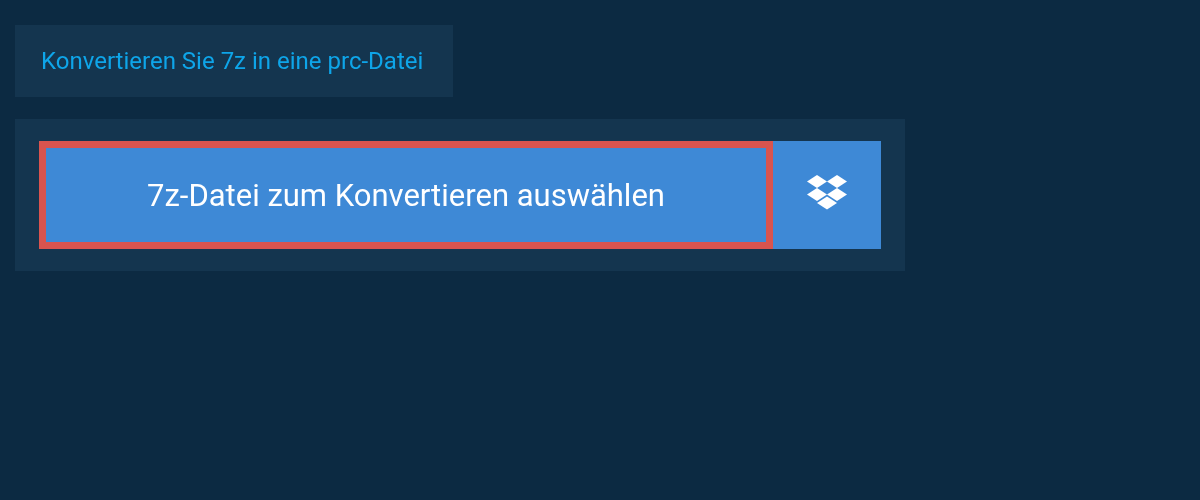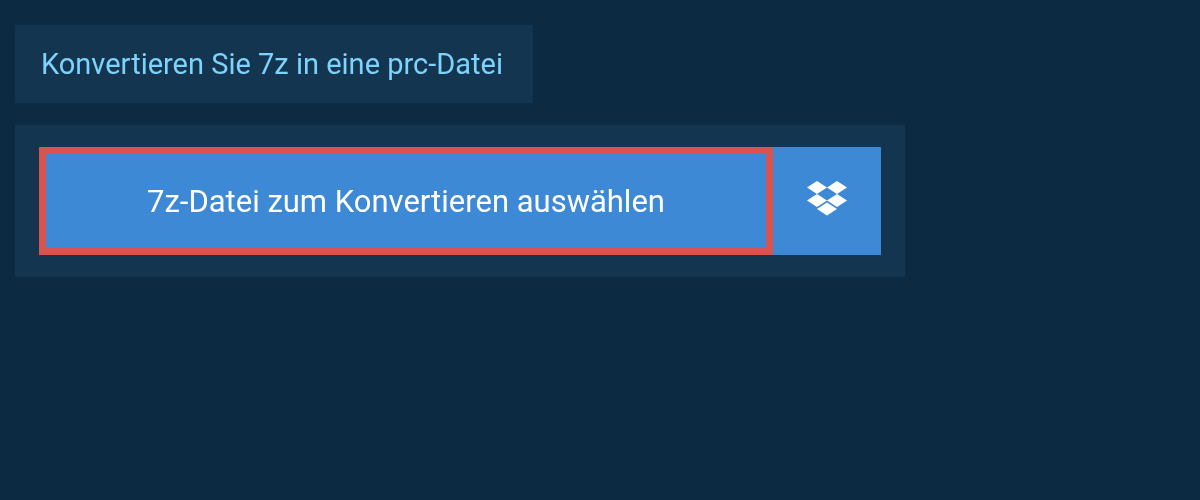--- a/index.html
+++ b/index.html
@@ -15,22 +15,22 @@
       overflow: hidden;
     }
     .header-bar {
       background-color: #14354f;
       display: inline-block;
       padding: 22px 30px 22px 26px;
       margin-top: 25px;
       margin-left: 15px;
     }
     .header-title {
-      color: #7dd3fc;
-      font-size: 29px;
+      color: #0ea5e9;
+      font-size: 24px;
       font-weight: 400;
     }
     .content-panel {
       background-color: #14354f;
       margin-top: 22px;
       margin-left: 15px;
       width: 890px;
       padding: 22px 24px;
       display: flex;
       align-items: stretch;

